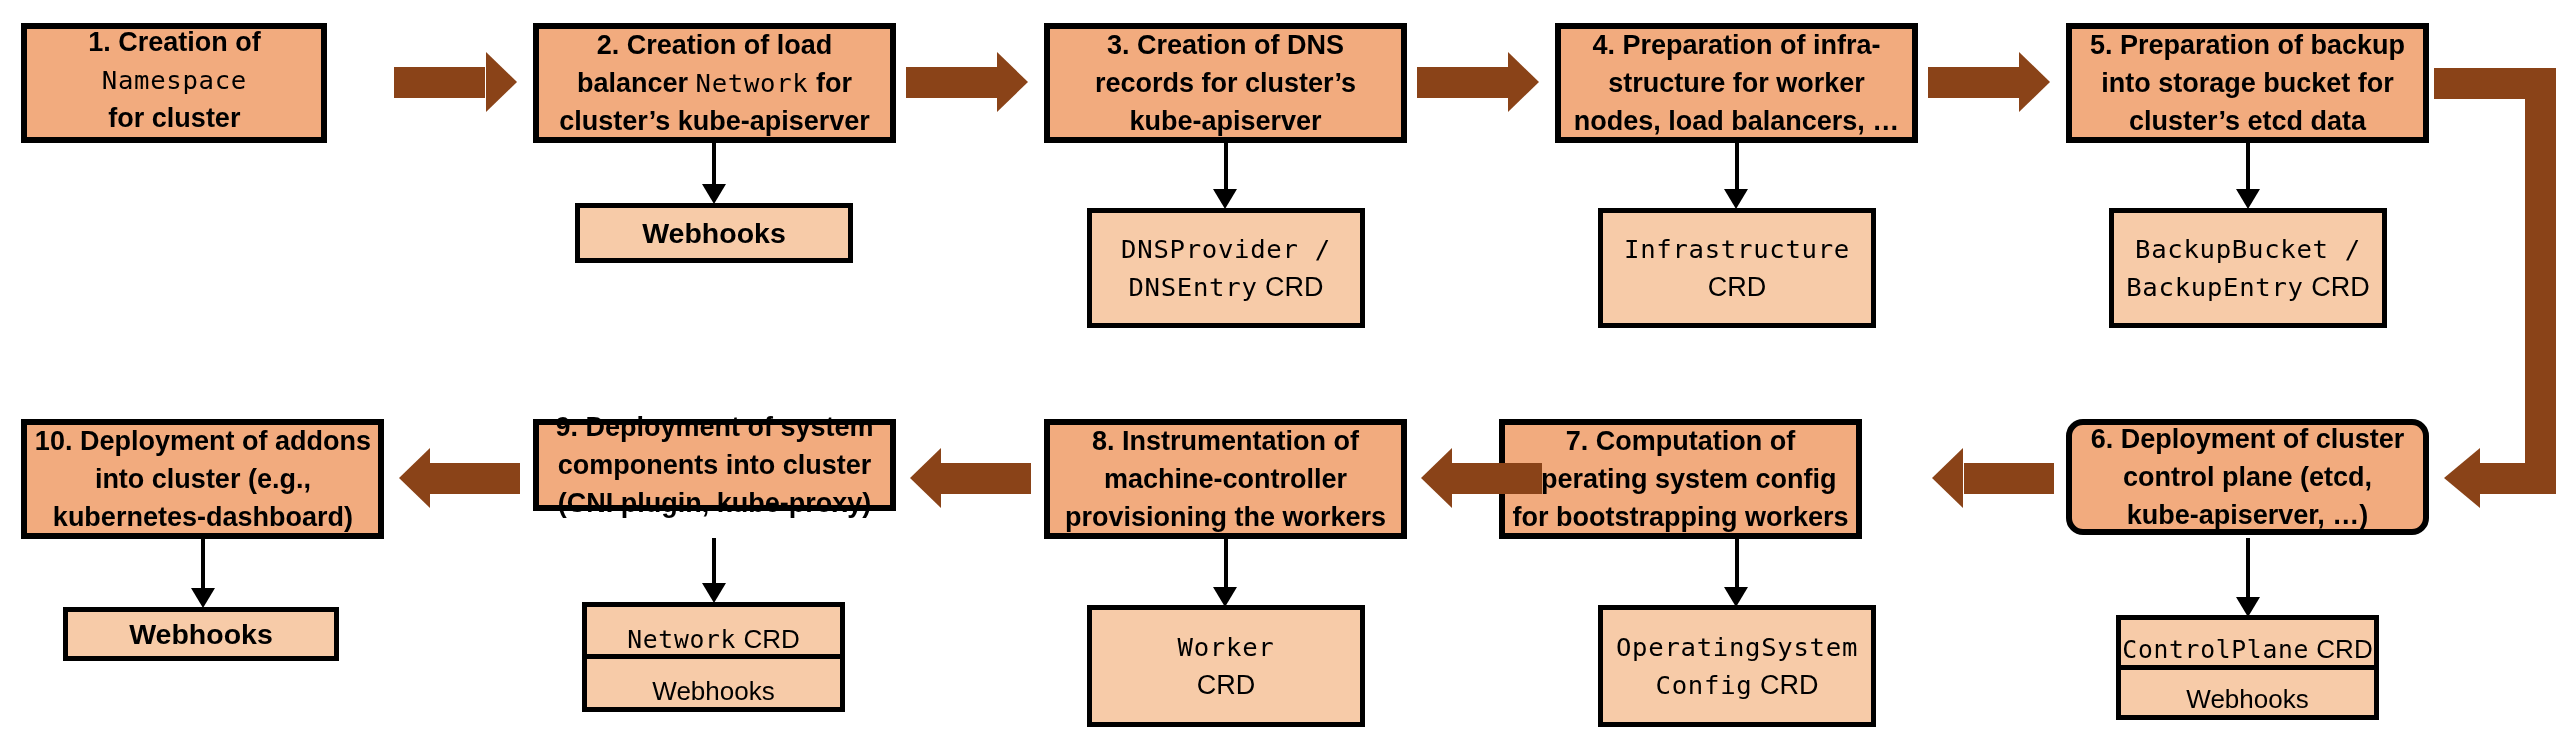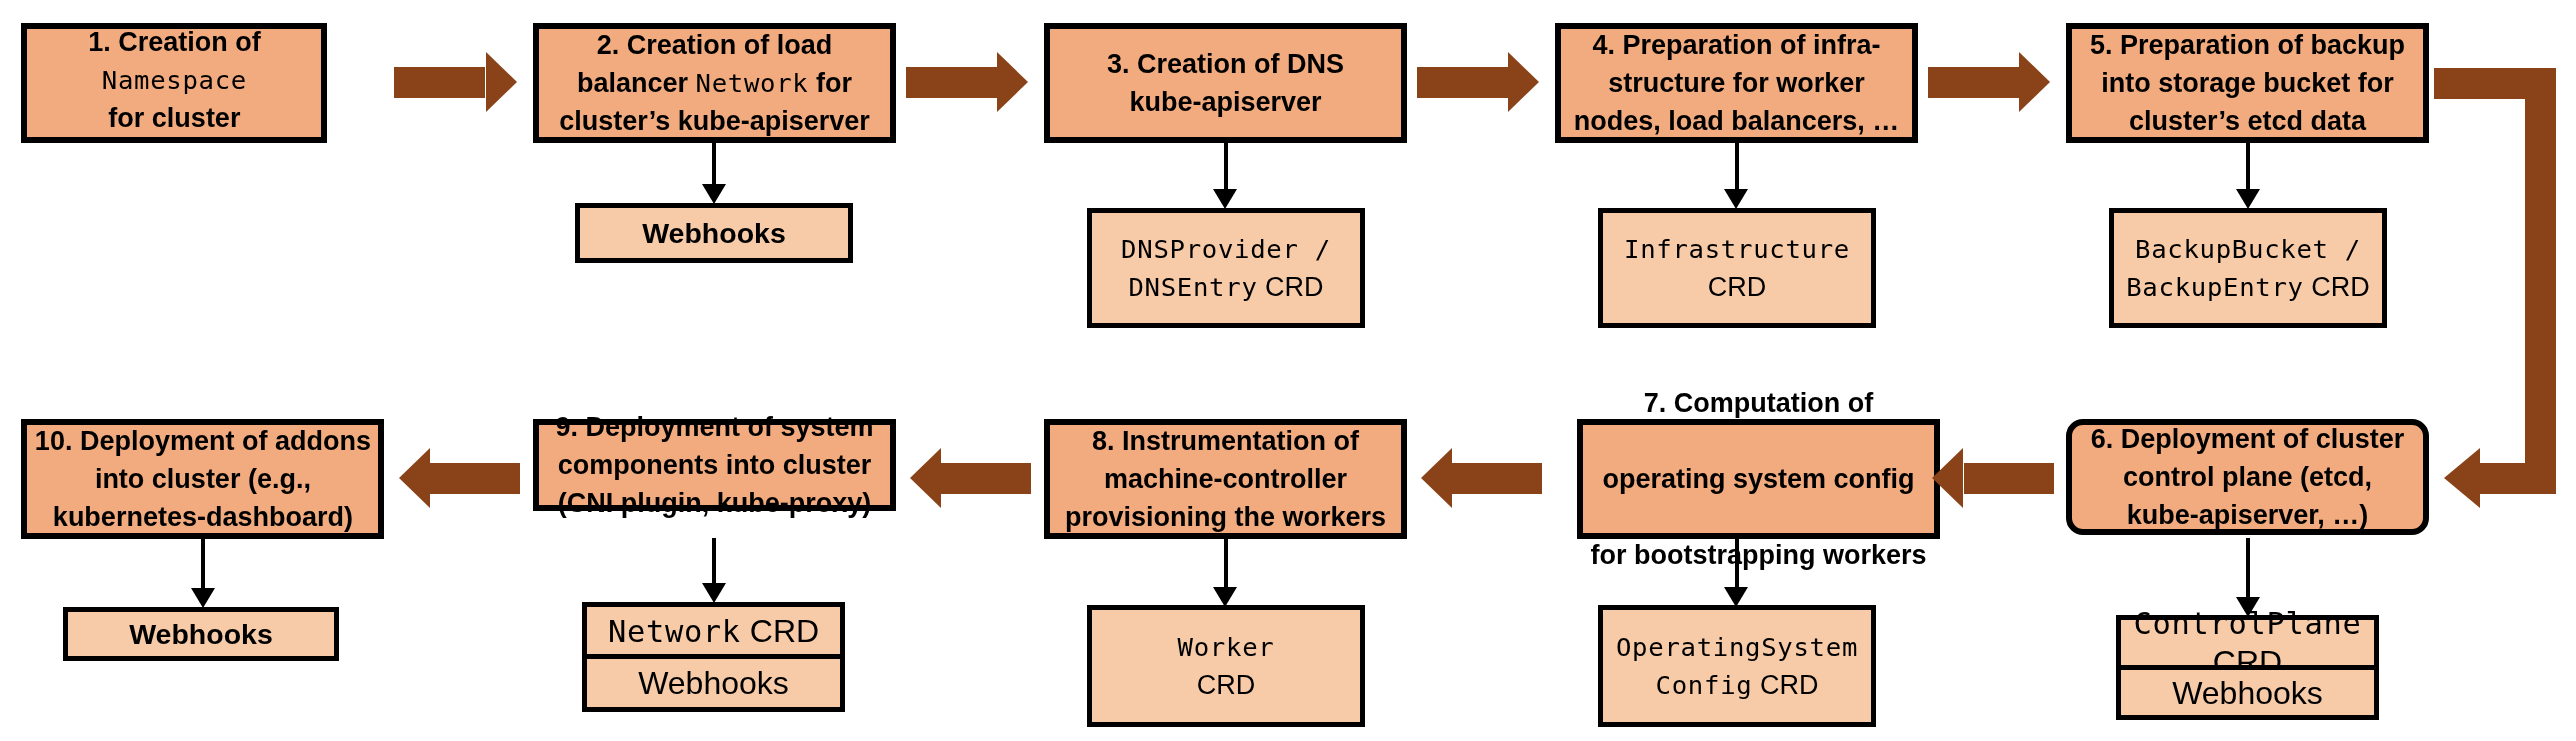--- a/index.html
+++ b/index.html
@@ -15,21 +15,21 @@
     font-size:27px;font-weight:600;line-height:38px;
   }
   .child-box{
     position:absolute;box-sizing:border-box;
     background:var(--cfill);border:5px solid #000;
     display:flex;flex-direction:column;justify-content:center;align-items:center;
     text-align:center;color:#000;
     font-size:27px;font-weight:400;line-height:38px;
   }
   .child-box.bar{font-size:28.5px;font-weight:600;line-height:31px;}
-  .child-box.cell{font-size:32px;line-height:38px;}
+  .child-box.cell{font-size:26px;line-height:31px;justify-content:flex-end;}
   .r-mono{font-family:"DejaVu Sans Mono", monospace;font-size:0.95em;font-weight:400;letter-spacing:0.7px;}
   .r-bold{font-weight:400;}
   .title-line .r-mono{font-weight:400;}
 
   .hshaft{position:absolute;background:var(--conn);}
   .head-right{position:absolute;width:0;height:0;
     border-top:30px solid transparent;border-bottom:30px solid transparent;
     border-left:31px solid var(--conn);}
   .head-left{position:absolute;width:0;height:0;
     border-top:30px solid transparent;border-bottom:30px solid transparent;
@@ -54,20 +54,21 @@
       <div class="title-line"><span>balancer </span><span class="r-mono">Network</span><span> for</span></div>
       <div class="title-line"><span>cluster’s kube-apiserver</span></div>
     </div>
     <div class="child-box bar" style="left: 575px; top: 203px; width: 278px; height: 60px; position: absolute;">
       <div class="child-line"><span>Webhooks</span></div>
     </div>
     <div class="vline" style="left: 712px; top: 142px; width: 3.6px; height: 43px; position: absolute;"></div>
     <div class="vhead" style="left: 702px; top: 184px; position: absolute;"></div>
     <div class="step-box" style="left: 1044px; top: 23px; width: 363px; height: 120px; position: absolute;">
       <div class="title-line"><span>3. Creation of DNS</span></div>
+      <div class="title-line"><span>records for cluster’s</span></div>
       <div class="title-line"><span>kube-apiserver</span></div>
     </div>
     <div class="child-box" style="left: 1087px; top: 208px; width: 278px; height: 120px; position: absolute;">
       <div class="child-line"><span class="r-mono">DNSProvider /</span></div>
       <div class="child-line"><span class="r-mono">DNSEntry</span><span> </span><span class="r-bold">CRD</span></div>
     </div>
     <div class="vline" style="left: 1224px; top: 142px; width: 3.6px; height: 48px; position: absolute;"></div>
     <div class="vhead" style="left: 1213px; top: 189px; position: absolute;"></div>
     <div class="step-box" style="left: 1555px; top: 23px; width: 363px; height: 120px; position: absolute;">
       <div class="title-line"><span>4. Preparation of infra-</span></div>
@@ -97,21 +98,21 @@
       <div class="title-line"><span>kube-apiserver, …)</span></div>
     </div>
     <div class="child-box cell" style="left: 2116px; top: 615px; width: 263px; height: 55px; position: absolute;">
       <div class="child-line"><span class="r-mono">ControlPlane</span><span> </span><span class="r-bold">CRD</span></div>
     </div>
     <div class="child-box cell" style="left: 2116px; top: 665px; width: 263px; height: 55px; position: absolute;">
       <div class="child-line"><span>Webhooks</span></div>
     </div>
     <div class="vline" style="left: 2246px; top: 538px; width: 3.6px; height: 60px; position: absolute;"></div>
     <div class="vhead" style="left: 2236px; top: 597px; position: absolute;"></div>
-    <div class="step-box" style="left: 1577px; top: 419px; width: 363px; height: 120px; position: absolute; gap: 38px;">
+    <div class="step-box" style="left: 1499px; top: 419px; width: 363px; height: 120px; position: absolute;">
       <div class="title-line"><span>7. Computation of</span></div>
       <div class="title-line"><span>operating system config</span></div>
       <div class="title-line"><span>for bootstrapping workers</span></div>
     </div>
     <div class="child-box" style="left: 1598px; top: 605px; width: 278px; height: 122px; position: absolute;">
       <div class="child-line"><span class="r-mono">OperatingSystem</span></div>
       <div class="child-line"><span class="r-mono">Config</span><span> </span><span class="r-bold">CRD</span></div>
     </div>
     <div class="vline" style="left: 1735px; top: 538px; width: 3.6px; height: 50px; position: absolute;"></div>
     <div class="vhead" style="left: 1724px; top: 587px; position: absolute;"></div>

